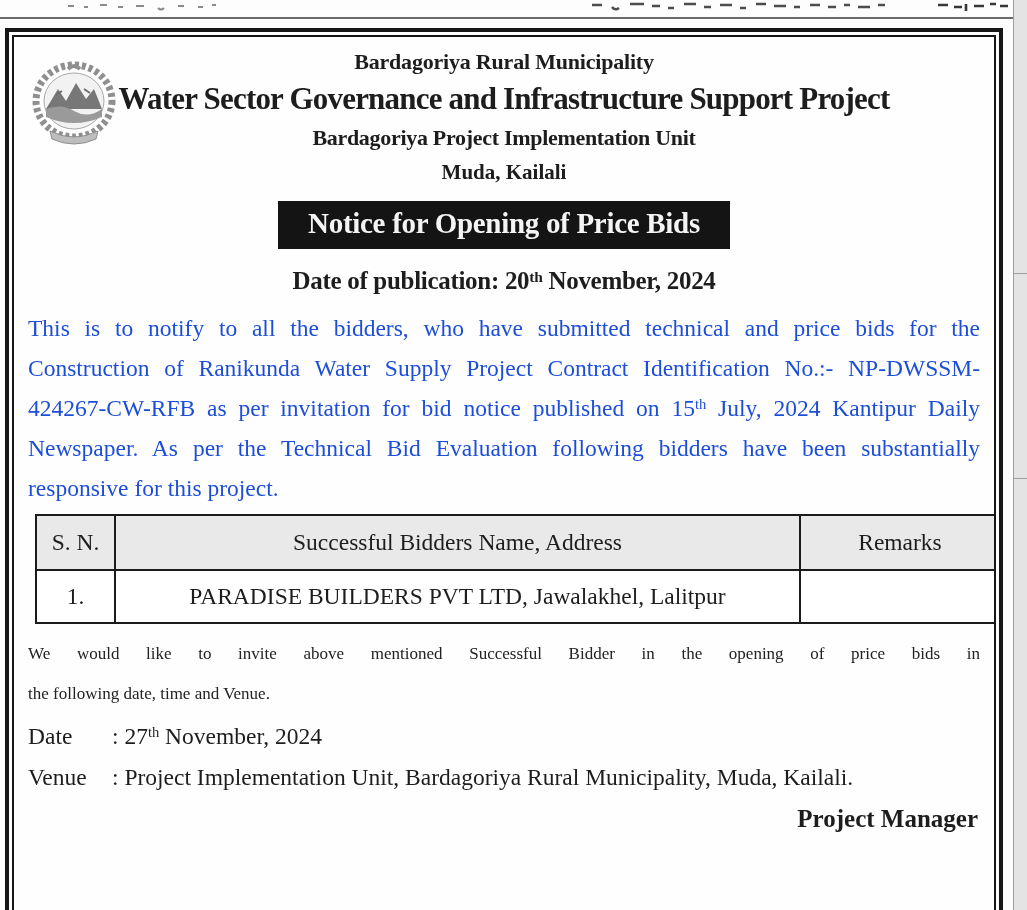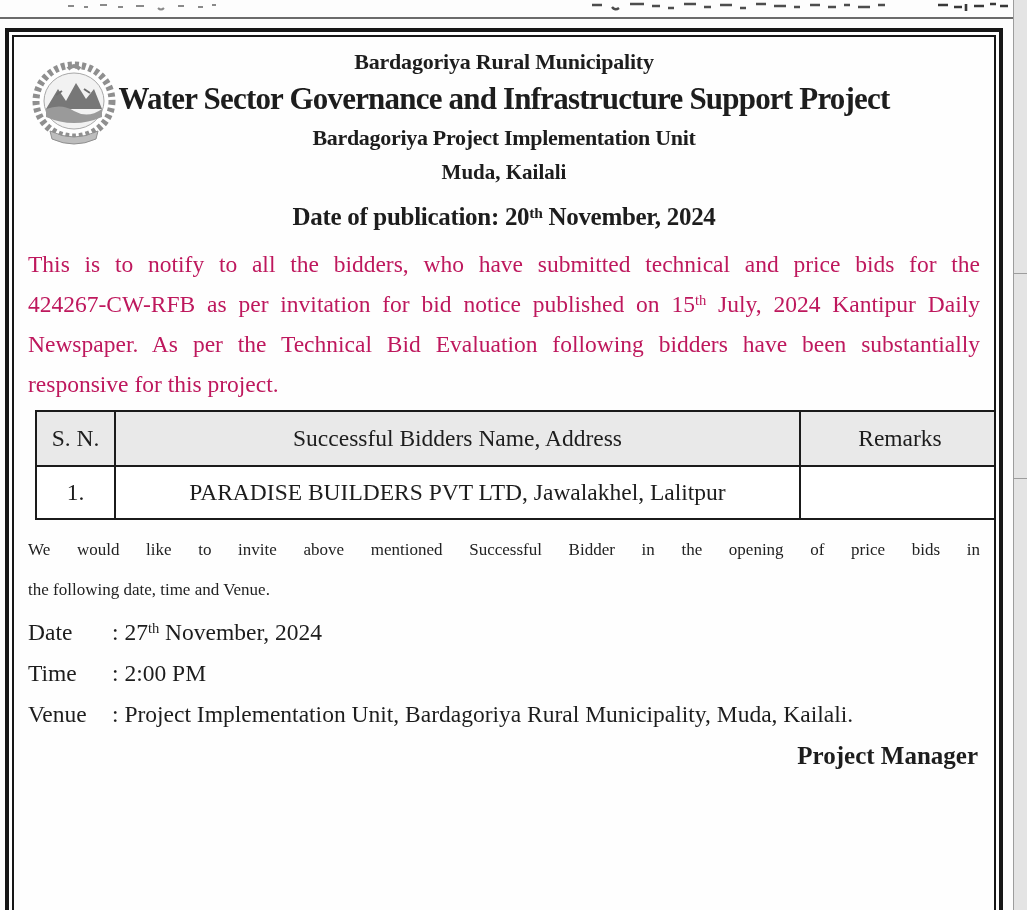--- a/index.html
+++ b/index.html
@@ -78,21 +78,21 @@
     letter-spacing: -0.3px;
   }
 
   sup.ord {
     font-size: 0.62em;
     vertical-align: baseline;
     position: relative; top: -0.45em;
   }
 
   
-  .body-para { margin-top: 13px; font-size: 23.5px; color: #be185d; }
+  .body-para { margin-top: 13px; font-size: 23.5px; color: #1d4ed8; }
   .jline { height: 40px; line-height: 40px; text-align: justify; text-align-last: justify; white-space: normal; }
   .jline-last { height: 40px; line-height: 40px; text-align: left; }
 
   
   table.bidders {
     border-collapse: collapse;
     width: 964px;
     margin: 6px 0 0 7px;
     table-layout: fixed;
   }
@@ -159,25 +159,29 @@
         <path d="M36 10 q6 -6 12 0" stroke="#8f8f8f" stroke-width="4" fill="none"></path>
       </svg>
 
       <div class="masthead">
         <div class="mast-muni">Bardagoriya Rural Municipality</div>
         <div class="mast-title">Water Sector Governance and Infrastructure Support Project</div>
         <div class="mast-unit">Bardagoriya Project Implementation Unit</div>
         <div class="mast-place">Muda, Kailali</div>
       </div>
 
+      <div class="banner-wrap">
+        <div class="banner">Notice for Opening of Price Bids</div>
+      </div>
 
       <div class="pub-line"><span>Date of publication: 20</span><sup class="ord">th</sup><span> November, 2024</span></div>
 
       <div class="body-para">
         <div class="jline">This is to notify to all the bidders, who have submitted technical and price bids for the</div>
+        <div class="jline">Construction of Ranikunda Water Supply Project Contract Identification No.:- NP-DWSSM-</div>
         <div class="jline"><span>424267-CW-RFB as per invitation for bid notice published on 15</span><sup class="ord">th</sup><span> July, 2024 Kantipur Daily</span></div>
         <div class="jline">Newspaper. As per the Technical Bid Evaluation following bidders have been substantially</div>
         <div class="jline-last">responsive for this project.</div>
       </div>
 
       <table class="bidders">
         <colgroup>
             <col class="c-sn">
             <col class="c-name">
             <col class="c-rem">
@@ -198,21 +202,20 @@
         </tbody>
       </table>
 
       <div class="closing">
         <div class="jline">We would like to invite above mentioned Successful Bidder in the opening of price bids in</div>
         <div class="jline-last">the following date, time and Venue.</div>
       </div>
 
       <div class="schedule">
         <div class="sched-row"><span class="sched-label">Date</span><span>: 27</span><sup class="ord">th</sup><span> November, 2024</span></div>
-        <div class="sched-row"><span class="sched-label">Time</span><span>: 2:00 PM</span></div>
         <div class="sched-row"><span class="sched-label">Venue</span><span>: Project Implementation Unit, Bardagoriya Rural Municipality, Muda, Kailali.</span></div>
       </div>
 
       <div class="signature">Project Manager</div>
 
     </div>
   </div>
 </div>
 
 </body></html>

